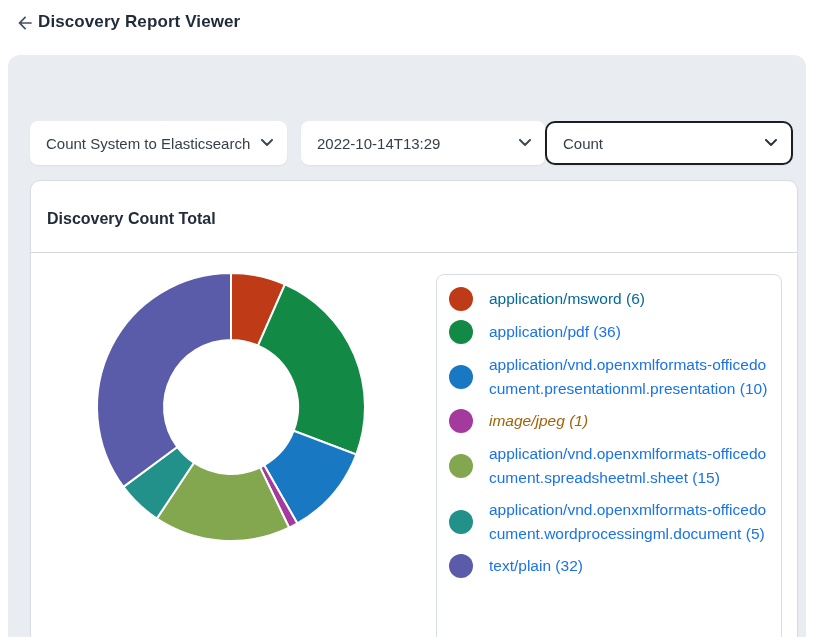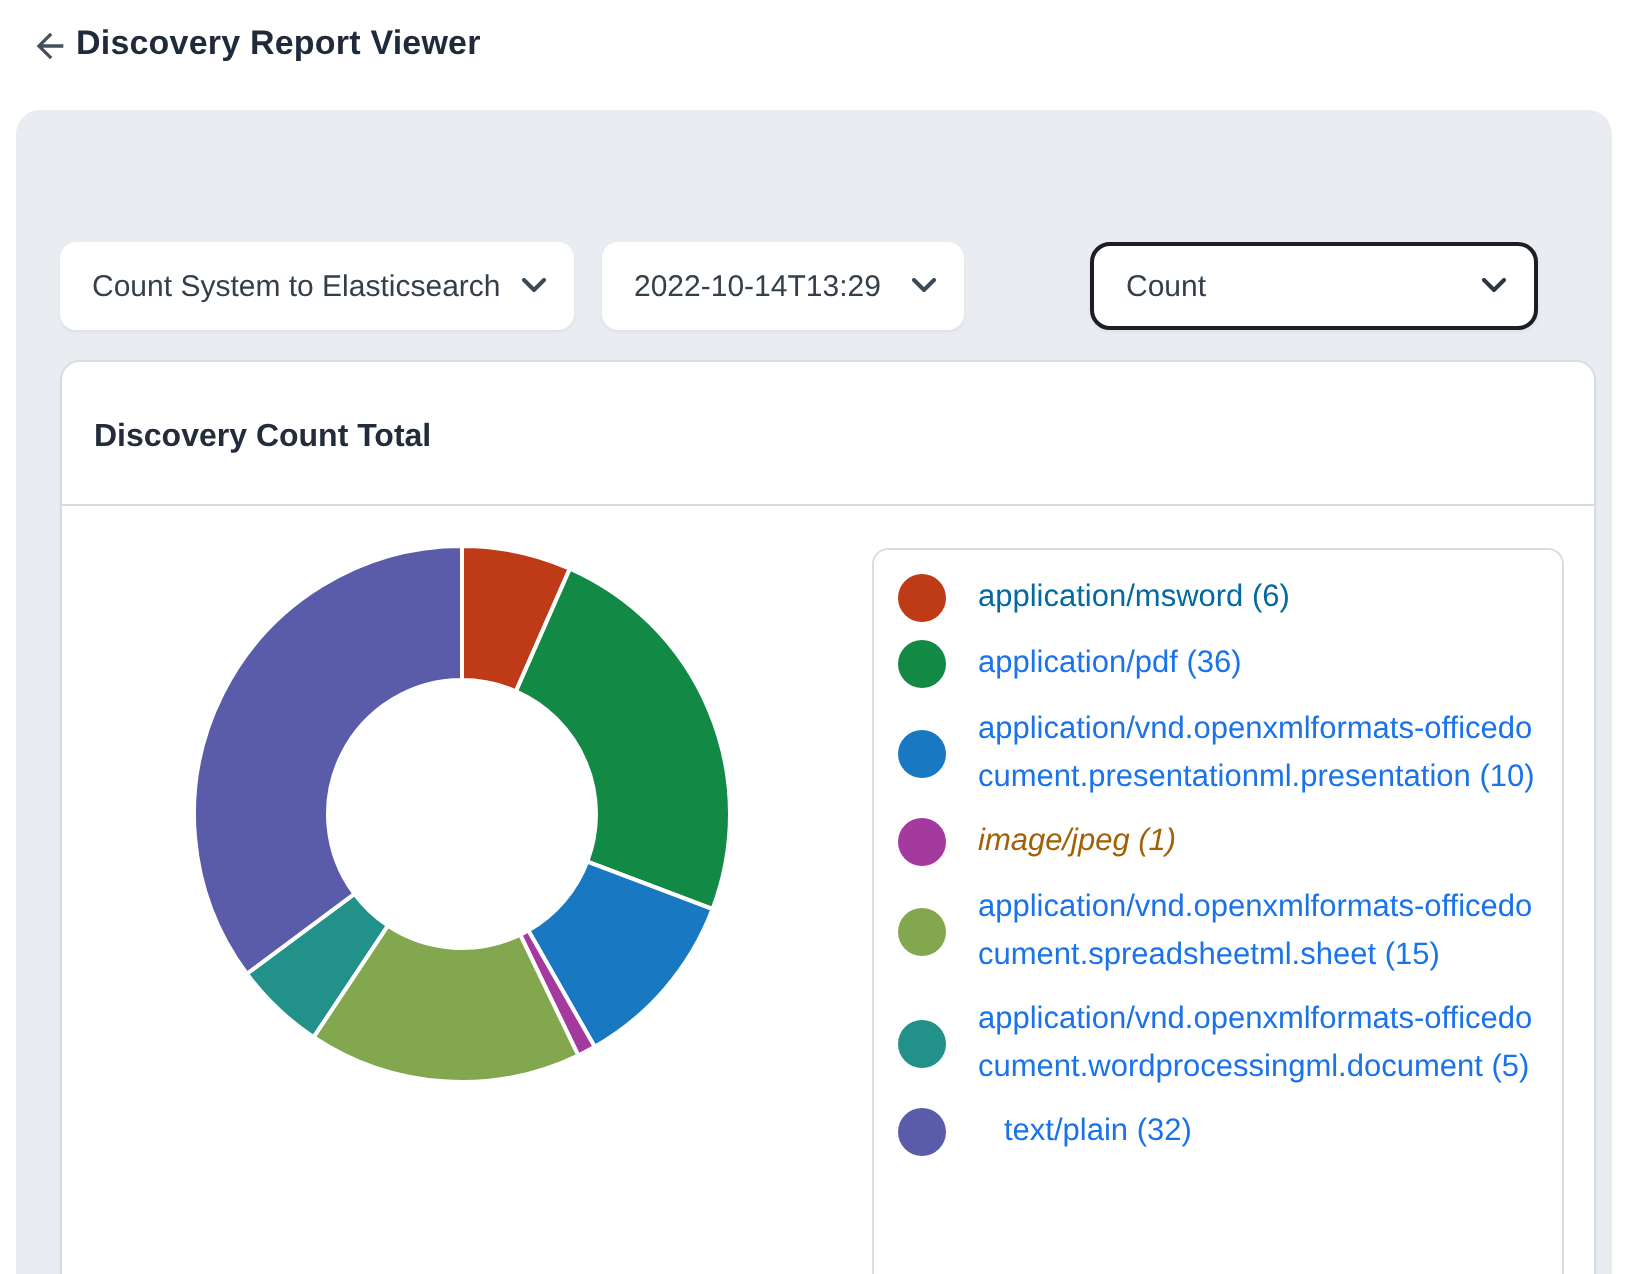--- a/index.html
+++ b/index.html
@@ -28,22 +28,22 @@
     display:flex;align-items:center;box-sizing:border-box;
     padding:0 34px 0 16px;cursor:pointer;
     box-shadow:0 1px 2px rgba(40,50,70,.06);
   }
   .select .select-label{
     font-size:15px;color:#343f4b;white-space:nowrap;overflow:hidden;
     display:block;max-width:100%;
   }
   .select .caret{position:absolute;right:14px;top:50%;margin-top:-4px;}
   .select-report{left:22px;width:257px;}
-  .select-date{left:293px;width:181px;}
-  .select-metric{left:537px;width:224px;border:2px solid #1b1e24;border-radius:10px;}
+  .select-date{left:293px;width:244px;}
+  .select-metric{left:537px;width:248px;border:2px solid #1b1e24;border-radius:10px;}
   
   .card{
     position:absolute;left:22px;top:125px;width:768px;height:500px;
     background:#fff;border:1px solid #d8dde3;border-radius:10px;box-sizing:border-box;
     box-shadow:0 1px 2px rgba(40,50,70,.04);
   }
   .card-header{
     position:absolute;left:0;top:0;right:0;height:72px;
     border-bottom:1px solid #d6dadf;box-sizing:border-box;
   }
@@ -138,19 +138,19 @@
           <div class="legend-row">
             <span class="legend-dot" style="background: rgb(130, 167, 78);"></span>
             <a class="legend-label" style="color: rgb(26, 115, 232);">application/vnd.openxmlformats-officedocument.spreadsheetml.sheet (15)</a>
           </div>
           <div class="legend-row">
             <span class="legend-dot" style="background: rgb(33, 145, 138);"></span>
             <a class="legend-label" style="color: rgb(26, 115, 232);">application/vnd.openxmlformats-officedocument.wordprocessingml.document (5)</a>
           </div>
           <div class="legend-row">
             <span class="legend-dot" style="background: rgb(90, 92, 170);"></span>
-            <a class="legend-label" style="color: rgb(26, 115, 232); margin-left: 13px;">text/plain (32)</a>
+            <a class="legend-label" style="color: rgb(26, 115, 232);">text/plain (32)</a>
           </div>
         </div>
     </div>
 
   </div>
 </div>
 
 </body></html>

